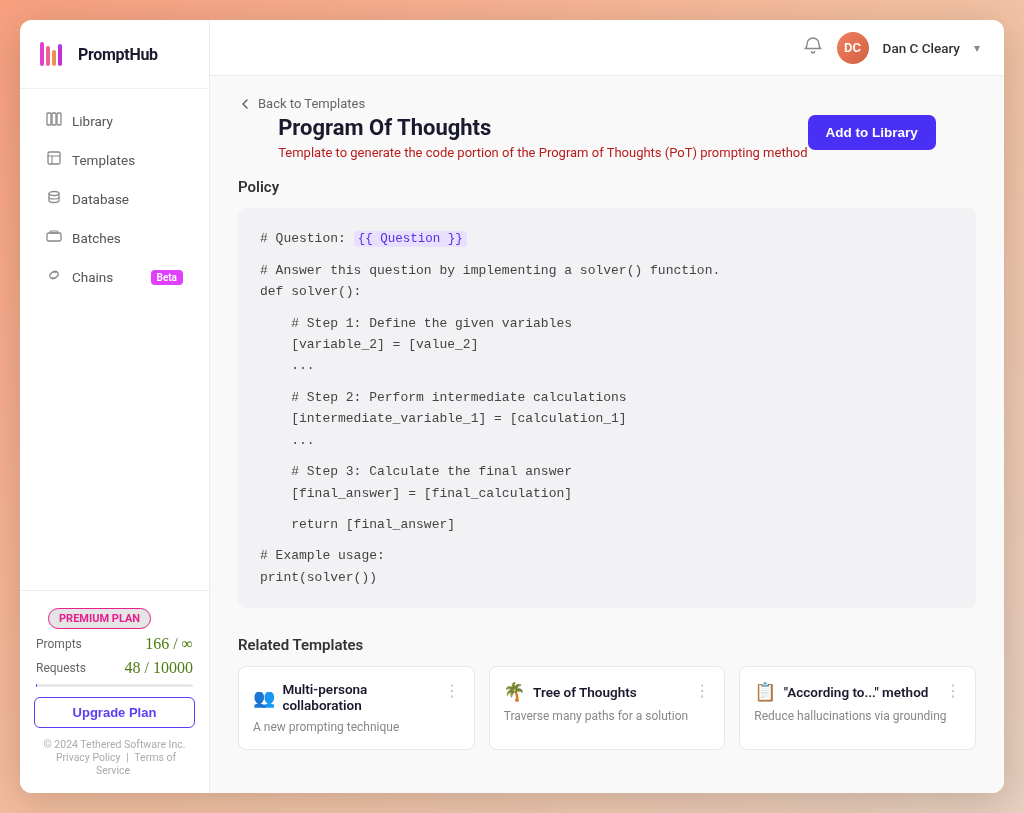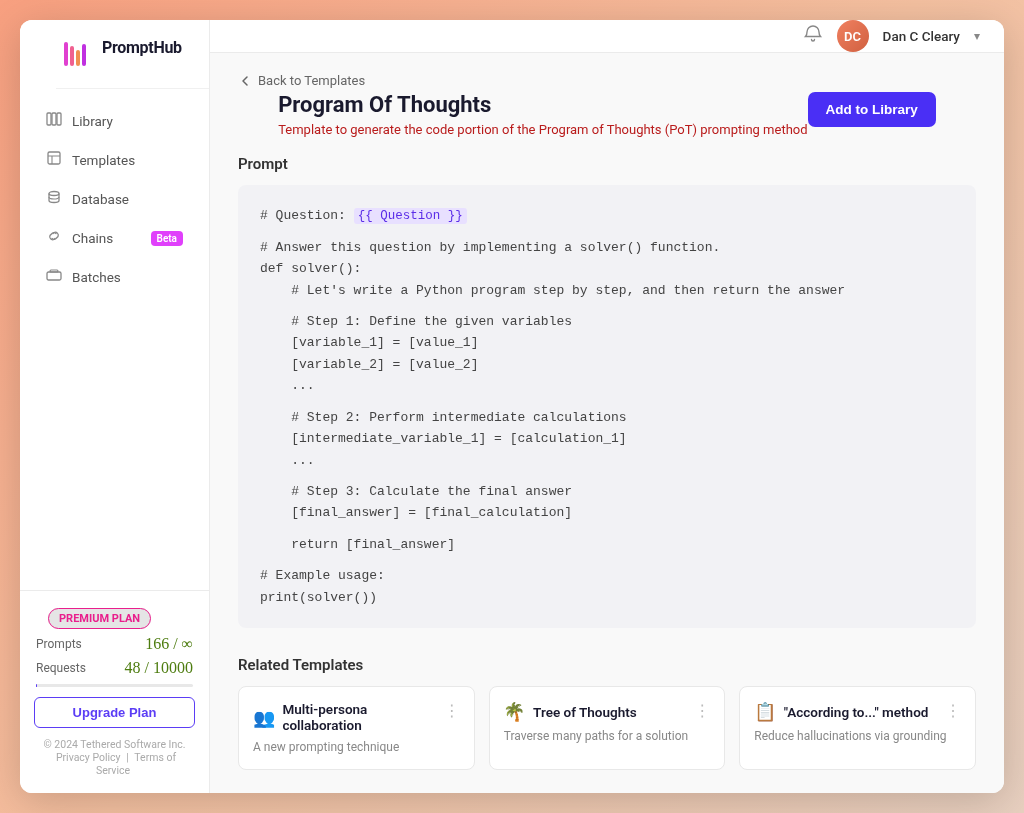--- a/index.html
+++ b/index.html
@@ -26,24 +26,24 @@
       width: 190px;
       min-width: 190px;
       background: #fff;
       border-right: 1px solid #ebebeb;
       display: flex;
       flex-direction: column;
       padding: 0;
     }
     .sidebar-logo {
       display: flex;
+      align-items: center;
       gap: 8px;
-      padding: 18px 18px 18px 6px;
+      padding: 18px 18px 18px 18px;
       border-bottom: 1px solid #f0f0f0;
-      margin-left: 36px;
     }
     .logo-icon {
       width: 32px;
       height: 32px;
     }
     .logo-text {
       font-size: 16px;
       font-weight: 700;
       color: #1a1a2e;
       letter-spacing: -0.3px;
@@ -328,35 +328,35 @@
               <ellipse cx="8" cy="4.5" rx="5" ry="2" stroke="#888" stroke-width="1.3"></ellipse>
               <path d="M3 4.5v7c0 1.1 2.2 2 5 2s5-.9 5-2v-7" stroke="#888" stroke-width="1.3"></path>
               <path d="M3 8c0 1.1 2.2 2 5 2s5-.9 5-2" stroke="#888" stroke-width="1.1"></path>
             </svg>
         </span>
         <span>Database</span>
       </div>
       <div class="nav-item">
         <span class="nav-icon">
           <svg width="16" height="16" viewBox="0 0 16 16" fill="none">
+              <rect x="1" y="5" width="14" height="8" rx="1.5" stroke="#888" stroke-width="1.3"></rect>
+              <rect x="4" y="3" width="8" height="2" rx="1" stroke="#888" stroke-width="1.1"></rect>
+            </svg>
+        </span>
+        <span>Batches</span>
+      </div>
+      <div class="nav-item">
+        <span class="nav-icon">
+          <svg width="16" height="16" viewBox="0 0 16 16" fill="none">
               <path d="M6 10.5a3 3 0 0 0 4 0l2-2a3 3 0 0 0-4-4L7 5.5" stroke="#888" stroke-width="1.3" stroke-linecap="round"></path>
               <path d="M10 5.5a3 3 0 0 0-4 0L4 7.5a3 3 0 0 0 4 4L9 10.5" stroke="#888" stroke-width="1.3" stroke-linecap="round"></path>
             </svg>
         </span>
         <span>Chains</span>
         <span class="beta-badge">Beta</span>
-      </div>
-      <div class="nav-item">
-        <span class="nav-icon">
-          <svg width="16" height="16" viewBox="0 0 16 16" fill="none">
-              <rect x="1" y="5" width="14" height="8" rx="1.5" stroke="#888" stroke-width="1.3"></rect>
-              <rect x="4" y="3" width="8" height="2" rx="1" stroke="#888" stroke-width="1.1"></rect>
-            </svg>
-        </span>
-        <span>Batches</span>
       </div>
     </nav>
     <div class="sidebar-bottom">
       <div style="margin: 4px 14px 6px;">
         <span class="premium-plan">PREMIUM PLAN</span>
       </div>
       <div class="usage-row">
         <span>Prompts</span>
         <span class="usage-count">166 / ∞</span>
       </div>
@@ -402,30 +402,28 @@
 
       <div class="page-header">
         <div>
           <h1 class="page-title">Program Of Thoughts</h1>
           <p class="page-subtitle">Template to generate the code portion of the Program of Thoughts (PoT) prompting method</p>
         </div>
         <button class="add-to-library-btn">Add to Library</button>
       </div>
 
       <div>
-        <h2 class="section-title">Prompt</h2>
+        <h2 class="section-title">Policy</h2>
         <div class="prompt-box">
           <div># Question: <span class="prompt-var">{{ Question }}</span></div>
           <div class="prompt-gap"></div>
           <div># Answer this question by implementing a solver() function.</div>
           <div>def solver():</div>
-          <div>&nbsp;&nbsp;&nbsp;&nbsp;# Let's write a Python program step by step, and then return the answer</div>
           <div class="prompt-gap"></div>
           <div>&nbsp;&nbsp;&nbsp;&nbsp;# Step 1: Define the given variables</div>
-          <div>&nbsp;&nbsp;&nbsp;&nbsp;[variable_1] = [value_1]</div>
           <div>&nbsp;&nbsp;&nbsp;&nbsp;[variable_2] = [value_2]</div>
           <div>&nbsp;&nbsp;&nbsp;&nbsp;...</div>
           <div class="prompt-gap"></div>
           <div>&nbsp;&nbsp;&nbsp;&nbsp;# Step 2: Perform intermediate calculations</div>
           <div>&nbsp;&nbsp;&nbsp;&nbsp;[intermediate_variable_1] = [calculation_1]</div>
           <div>&nbsp;&nbsp;&nbsp;&nbsp;...</div>
           <div class="prompt-gap"></div>
           <div>&nbsp;&nbsp;&nbsp;&nbsp;# Step 3: Calculate the final answer</div>
           <div>&nbsp;&nbsp;&nbsp;&nbsp;[final_answer] = [final_calculation]</div>
           <div class="prompt-gap"></div>

